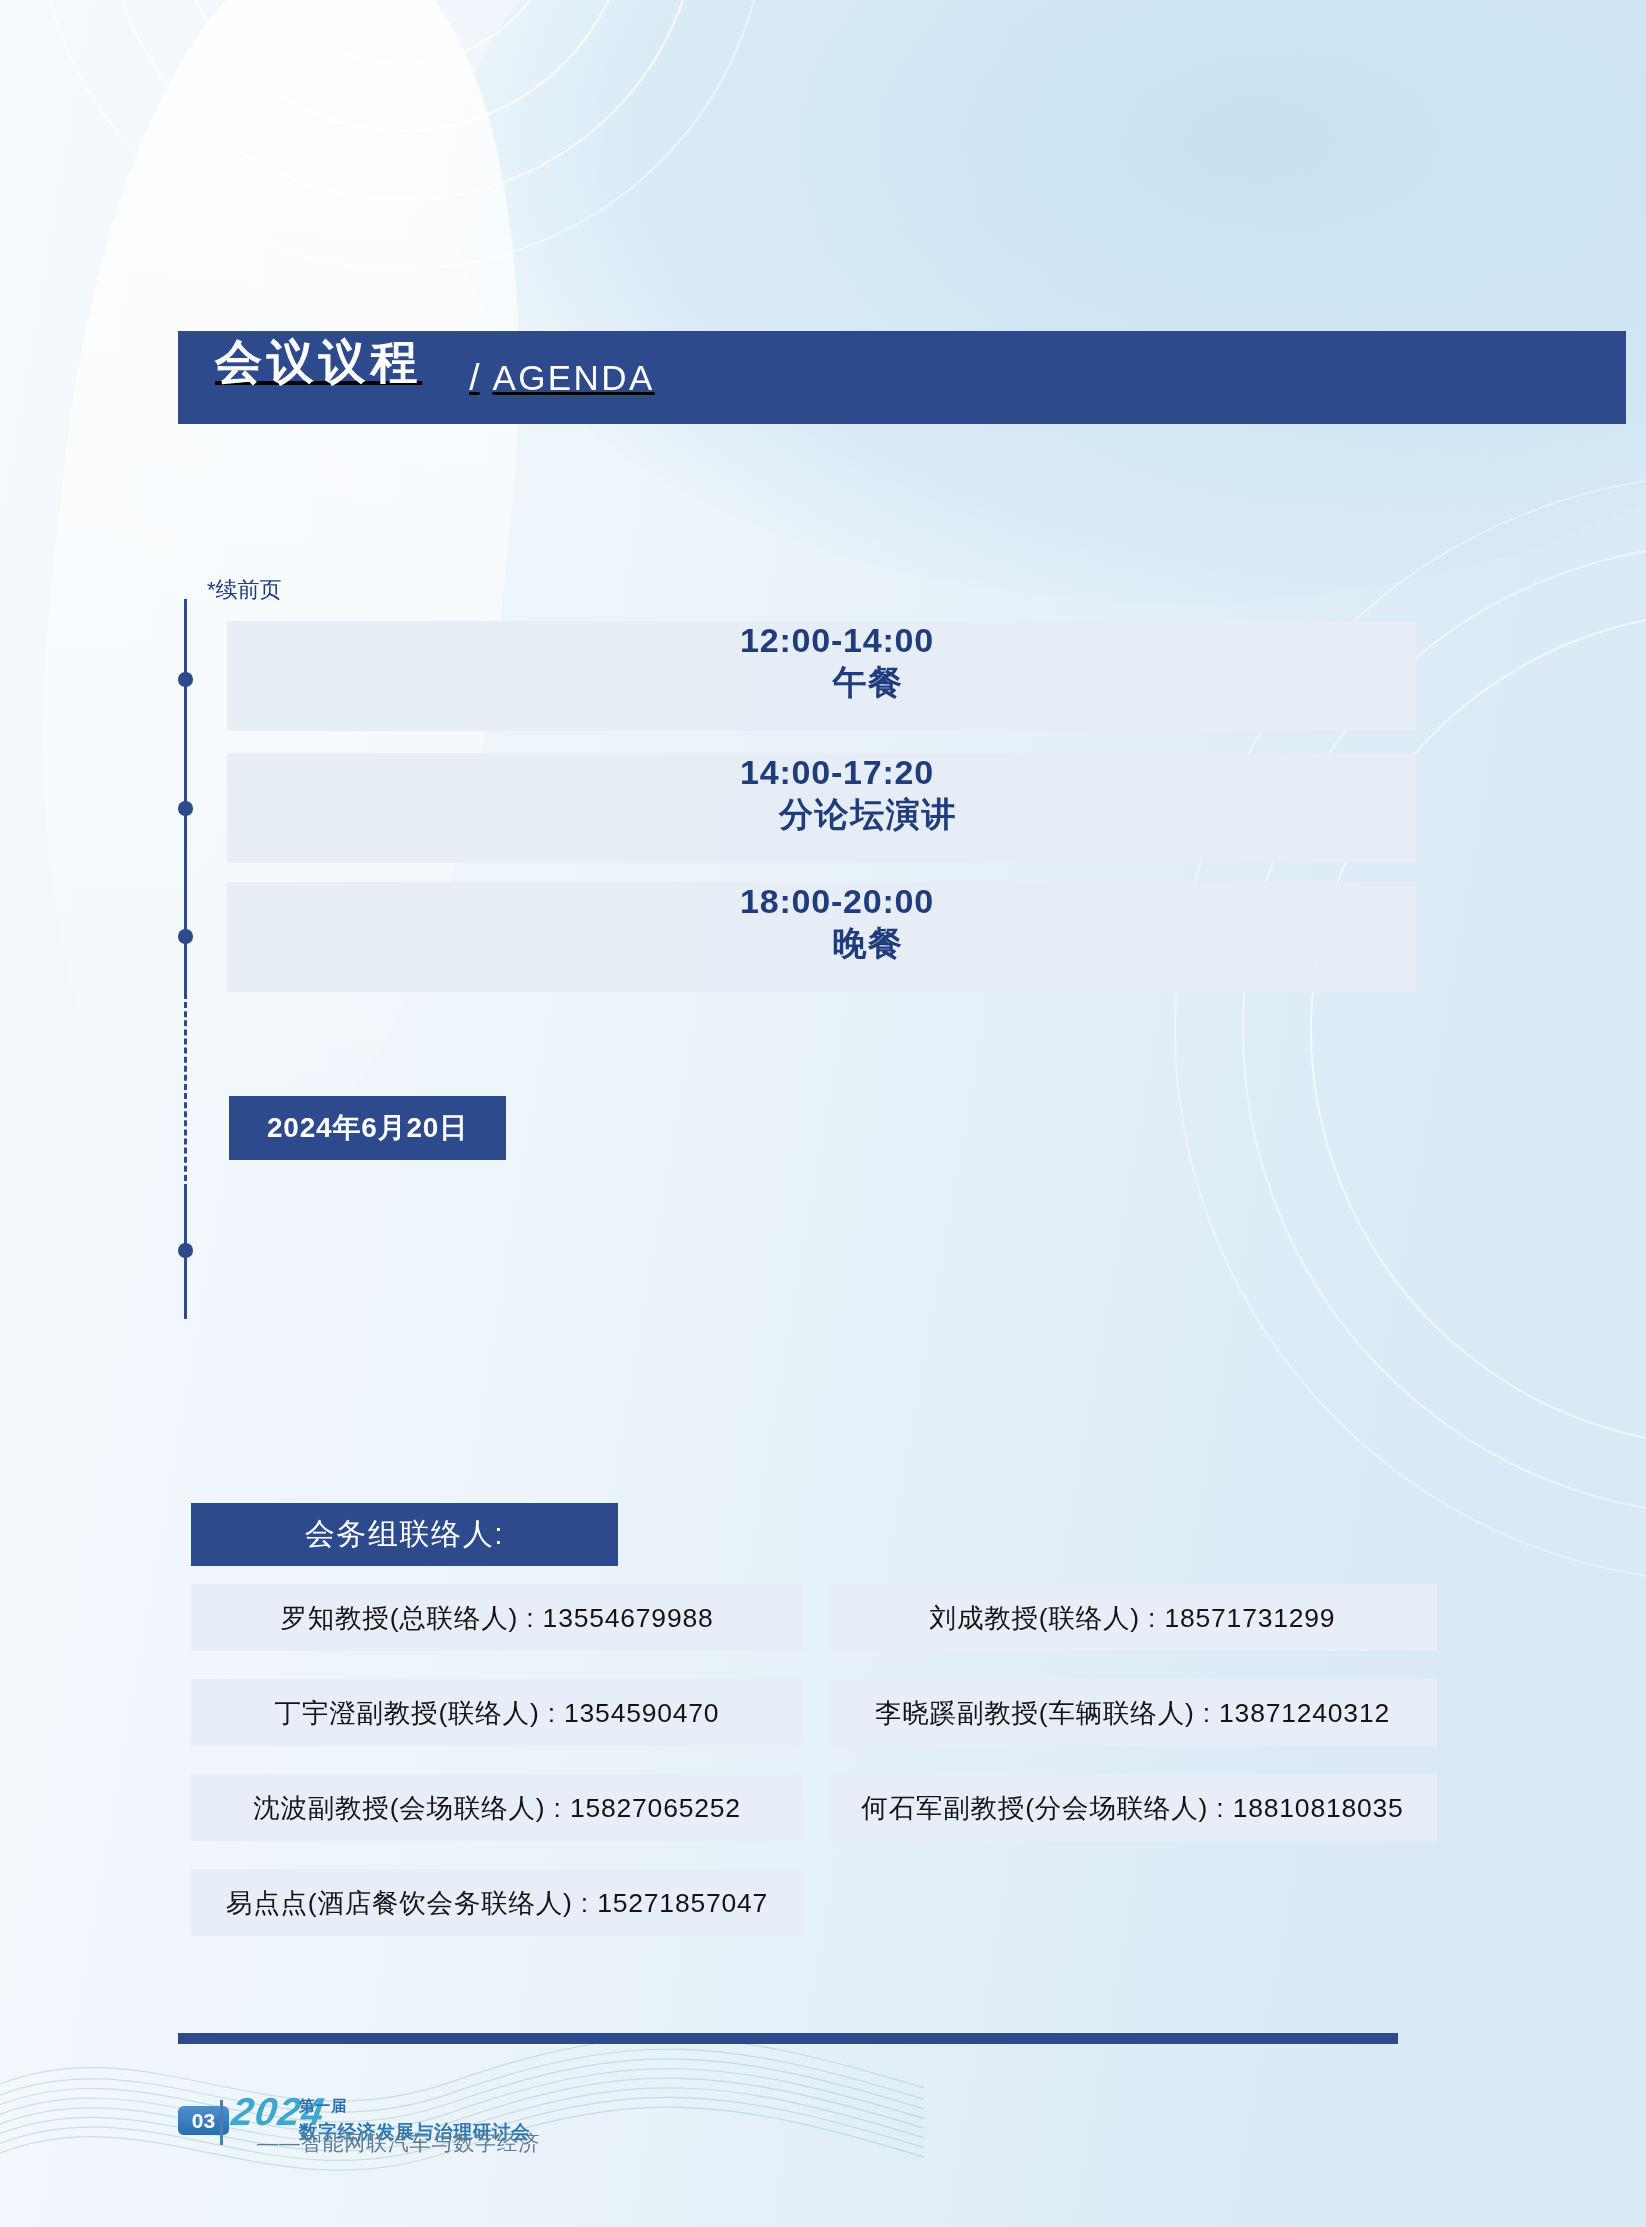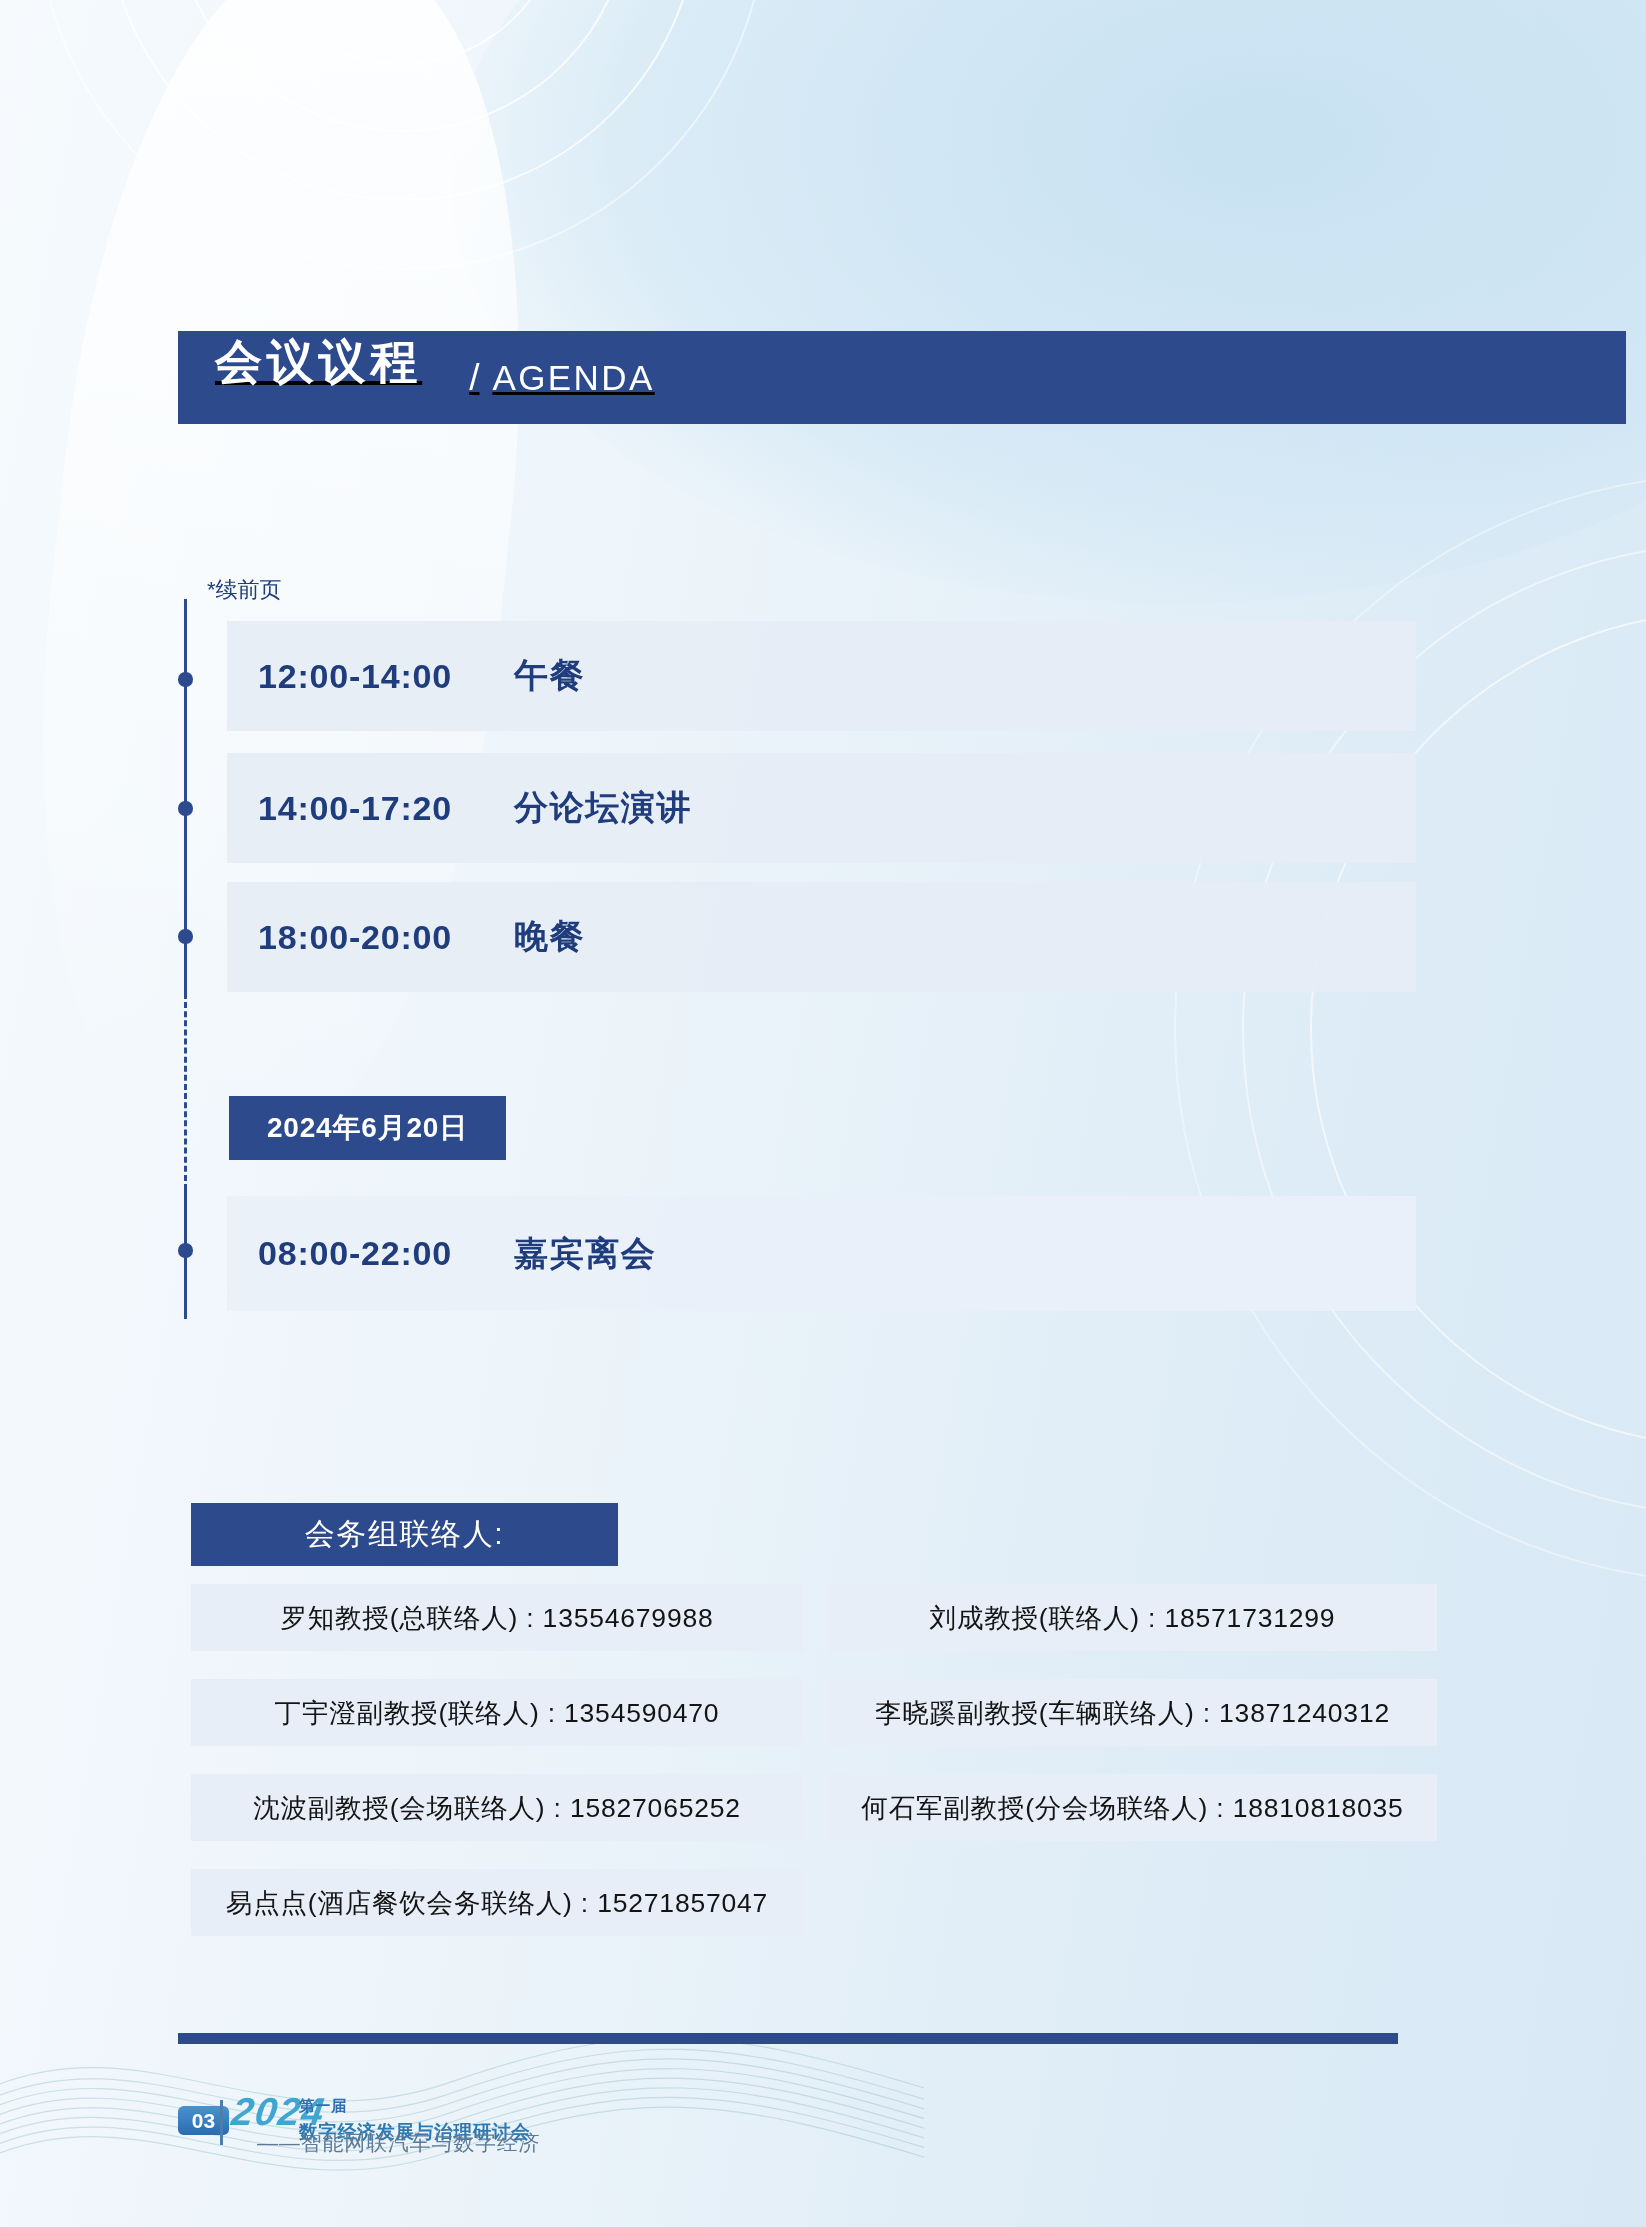--- a/index.html
+++ b/index.html
@@ -50,21 +50,21 @@
   .tl-solid1 { top:599px; height:394px; }
   .tl-dashed { top:993px; height:197px; width:0; background:none; border-left:3.2px dashed #2c4a8c; }
   .tl-solid2 { top:1190px; height:129px; }
   .tl-dot { left:178px; width:14.5px; height:14.5px; border-radius:50%; background:#2c4a8c; }
   .dot-1 { top:672px; } .dot-2 { top:801px; } .dot-3 { top:929px; } .dot-4 { top:1243px; }
 
   .agenda-row {
     left:227px; width:1189px; height:110px;
     background:rgba(230,237,245,.92);
     display:flex; align-items:center; padding-left:31px;
-    color:#1f3c7c; font-size:34px; font-weight:bold;
+    color:#1f3c7c; font-size:34px; font-weight:bold;flex-direction:column;
   }
   .row-1 { top:621px; } .row-2 { top:753px; } .row-3 { top:882px; }
   .row-4 { top:1196px; height:115px; background:rgba(233,240,248,.92); }
   .agenda-time { letter-spacing:0.8px; }
   .agenda-label { margin-left:62px; letter-spacing:1.6px; }
 
   .date-badge {
     left:229px; top:1096px; width:277px; height:64px; background:#2c4a8c;
     display:flex; align-items:center; justify-content:center;
     color:#ffffff; font-size:28px; font-weight:bold; letter-spacing:0.8px;
@@ -156,24 +156,20 @@
     <span class="agenda-time">14:00-17:20</span>
     <span class="agenda-label">分论坛演讲</span>
   </div>
   <div class="c agenda-row row-3">
     <span class="agenda-time">18:00-20:00</span>
     <span class="agenda-label">晚餐</span>
   </div>
 
   <div class="c date-badge">2024年6月20日</div>
 
-  <div class="c agenda-row row-4">
-    <span class="agenda-time">08:00-22:00</span>
-    <span class="agenda-label">嘉宾离会</span>
-  </div>
 
   <div class="c contacts-badge">会务组联络人:</div>
   <div class="c contacts-grid">
     <div class="contact-box">罗知教授(总联络人) : 13554679988</div>
     <div class="contact-box">刘成教授(联络人) : 18571731299</div>
     <div class="contact-box">丁宇澄副教授(联络人) : 1354590470</div>
     <div class="contact-box">李晓蹊副教授(车辆联络人) : 13871240312</div>
     <div class="contact-box">沈波副教授(会场联络人) : 15827065252</div>
     <div class="contact-box">何石军副教授(分会场联络人) : 18810818035</div>
     <div class="contact-box">易点点(酒店餐饮会务联络人) : 15271857047</div>

